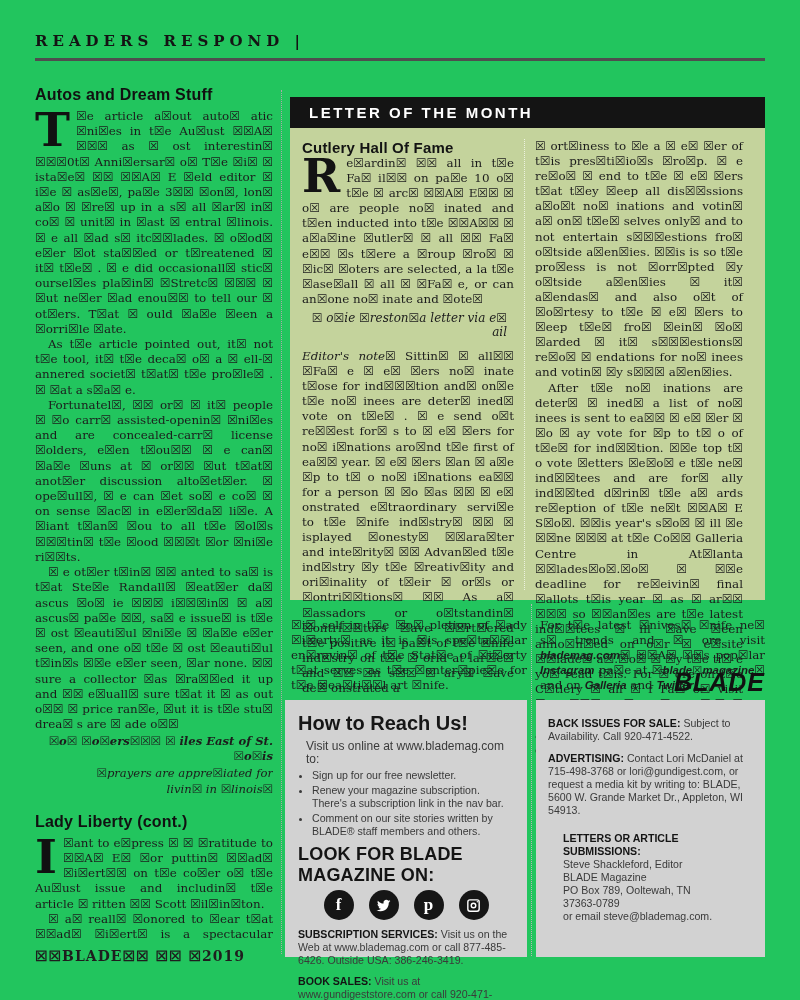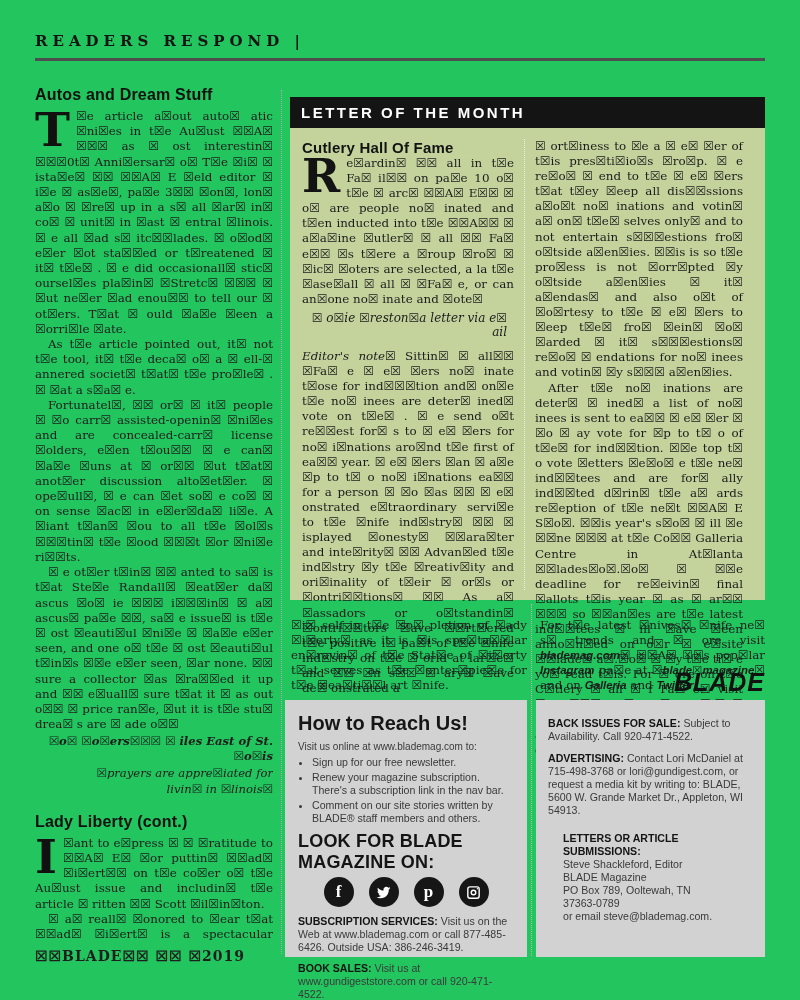--- a/index.html
+++ b/index.html
@@ -19,21 +19,21 @@
            line-height:37px;padding:2px 6px 0 0;color:#111;}
   .sig{font-style:italic;font-size:11.6px;line-height:14.6px;text-align:right;margin:2px 0 0 0;}
   .sig.bold{font-weight:bold;}
   .h2space{margin-top:16px;}
   
   .vdot1{position:absolute;left:281px;top:90px;height:864px;border-left:1px dotted #a9a9a9;}
   .vdot2{position:absolute;left:531px;top:604px;height:352px;border-left:1px dotted #b5b5b5;}
   
   .banner{position:absolute;left:290px;top:97px;width:475px;height:31px;background:#141414;
           color:#fff;font-family:"Liberation Sans","DejaVu Sans",sans-serif;font-weight:bold;
-          font-size:15px;line-height:32px;letter-spacing:2.5px;padding-left:11px;box-sizing:border-box;}
+          font-size:15px;line-height:32px;letter-spacing:2.5px;padding-left:19px;box-sizing:border-box;}
   .greenbox{position:absolute;left:290px;top:128px;width:475px;height:472px;background:#c4d39c;
             box-sizing:border-box;padding:11px 12px 10px 12px;display:flex;}
   .gcol1{width:222px;padding-right:10px;box-sizing:border-box;}
   .gcol2{width:219px;padding-left:10px;border-left:1px dotted #edf2df;box-sizing:border-box;}
   .greenTitle{font-family:"Liberation Sans","DejaVu Sans",sans-serif;font-weight:bold;
               font-size:15px;color:#131313;margin:0 0 0 0;letter-spacing:0.2px;}
   .gp{font-size:11.9px;line-height:15.1px;text-align:justify;margin:0;}
   .gdrop{float:left;font-family:"DejaVu Serif",serif;font-weight:bold;font-size:46px;
          line-height:36px;padding:2px 6px 0 0;color:#131313;}
   .gsig{font-style:italic;font-size:12px;text-align:right;margin:4px 7px 10px 0;}
@@ -46,21 +46,21 @@
   .promo .bi{font-style:italic;font-weight:bold;font-family:"Liberation Sans","DejaVu Sans",sans-serif;font-size:11.4px;}
   .bladelogo{position:absolute;left:540px;top:668px;width:225px;text-align:right;
              font-family:"Liberation Sans","DejaVu Sans",sans-serif;font-weight:900;
              font-style:italic;font-size:25px;letter-spacing:1px;color:#111;}
   
   .reachbox{position:absolute;left:285px;top:700px;width:242px;height:257px;background:#d2d2d2;
             box-sizing:border-box;padding:12px 13px;
             font-family:"Liberation Sans","DejaVu Sans",sans-serif;color:#3a3a3a;}
   .reachTitle{font-family:"Liberation Sans","DejaVu Sans",sans-serif;font-weight:bold;
               font-size:20px;color:#161616;margin:0 0 5px 0;}
-  .reach-p{font-size:10px;line-height:13px;margin:0 0 3px 0;}
+  .reach-p{font-size:12px;line-height:13px;margin:0 0 3px 8px;}
   .reachbox ul{margin:0 0 4px 0;padding-left:14px;}
   .reachbox li{font-size:10.6px;line-height:13px;margin-bottom:2px;}
   .lookfor{font-weight:bold;font-size:18px;color:#141414;margin:6px 0 4px 0;letter-spacing:0.2px;}
   .social{display:flex;justify-content:center;gap:15px;margin:4px 0 8px 0;}
   .sicon{width:30px;height:30px;border-radius:50%;background:#161616;color:#fff;
          display:flex;align-items:center;justify-content:center;font-weight:bold;
          font-size:17px;font-family:"Liberation Serif",serif;}
   .sicon svg{width:17px;height:17px;fill:#fff;}
   .infoline{font-size:10.6px;line-height:13px;margin:0 0 8px 0;}
   .infoline b{color:#141414;}

